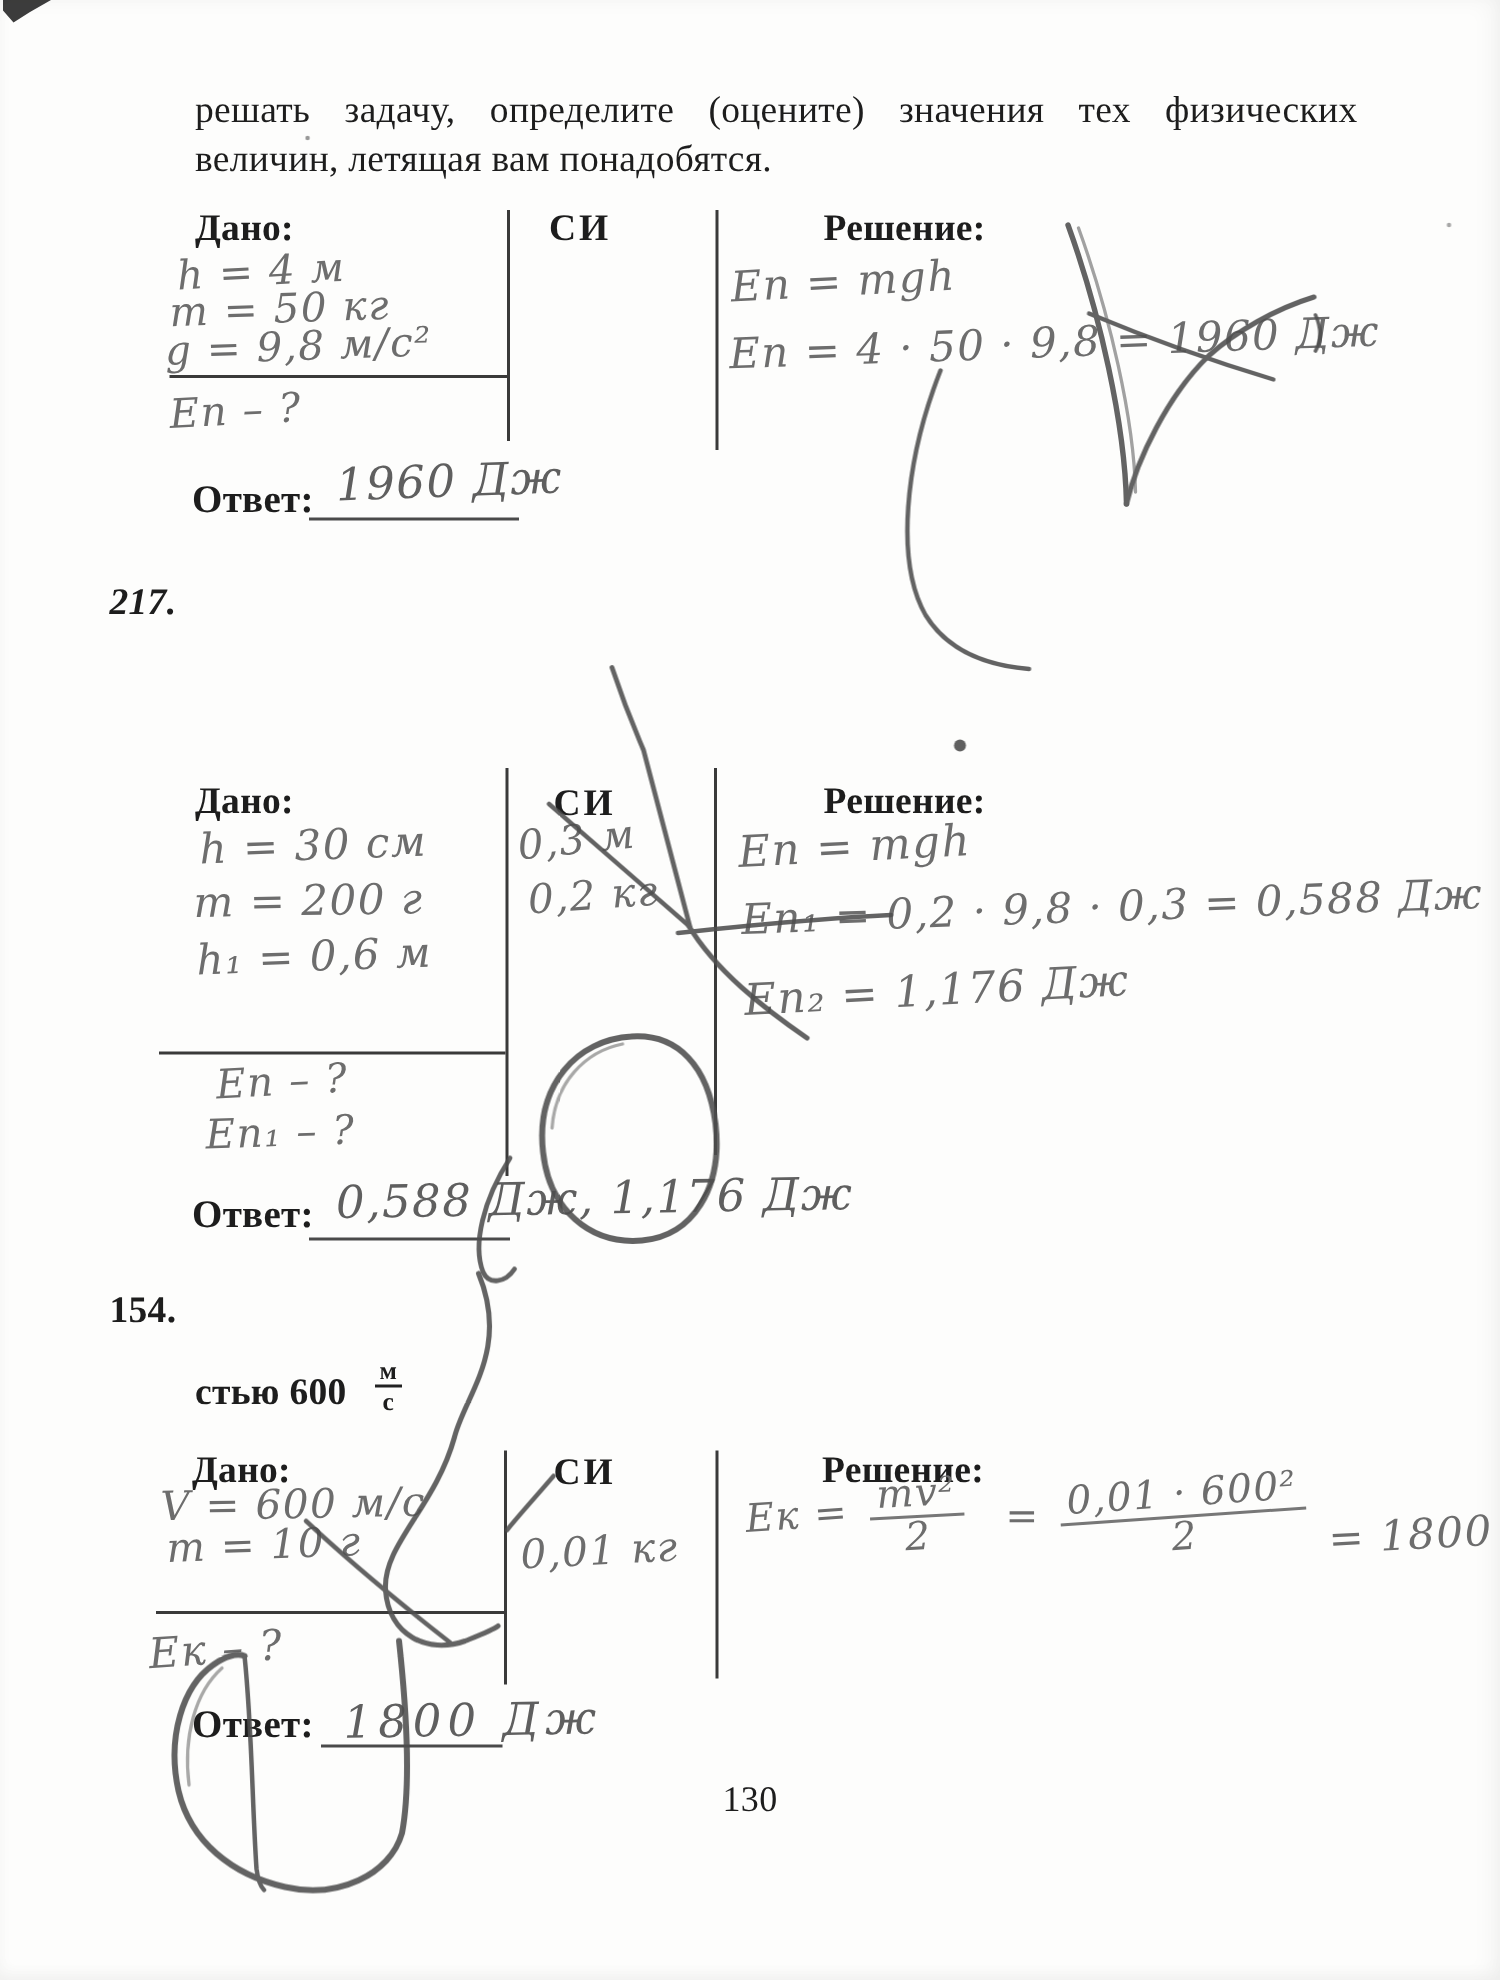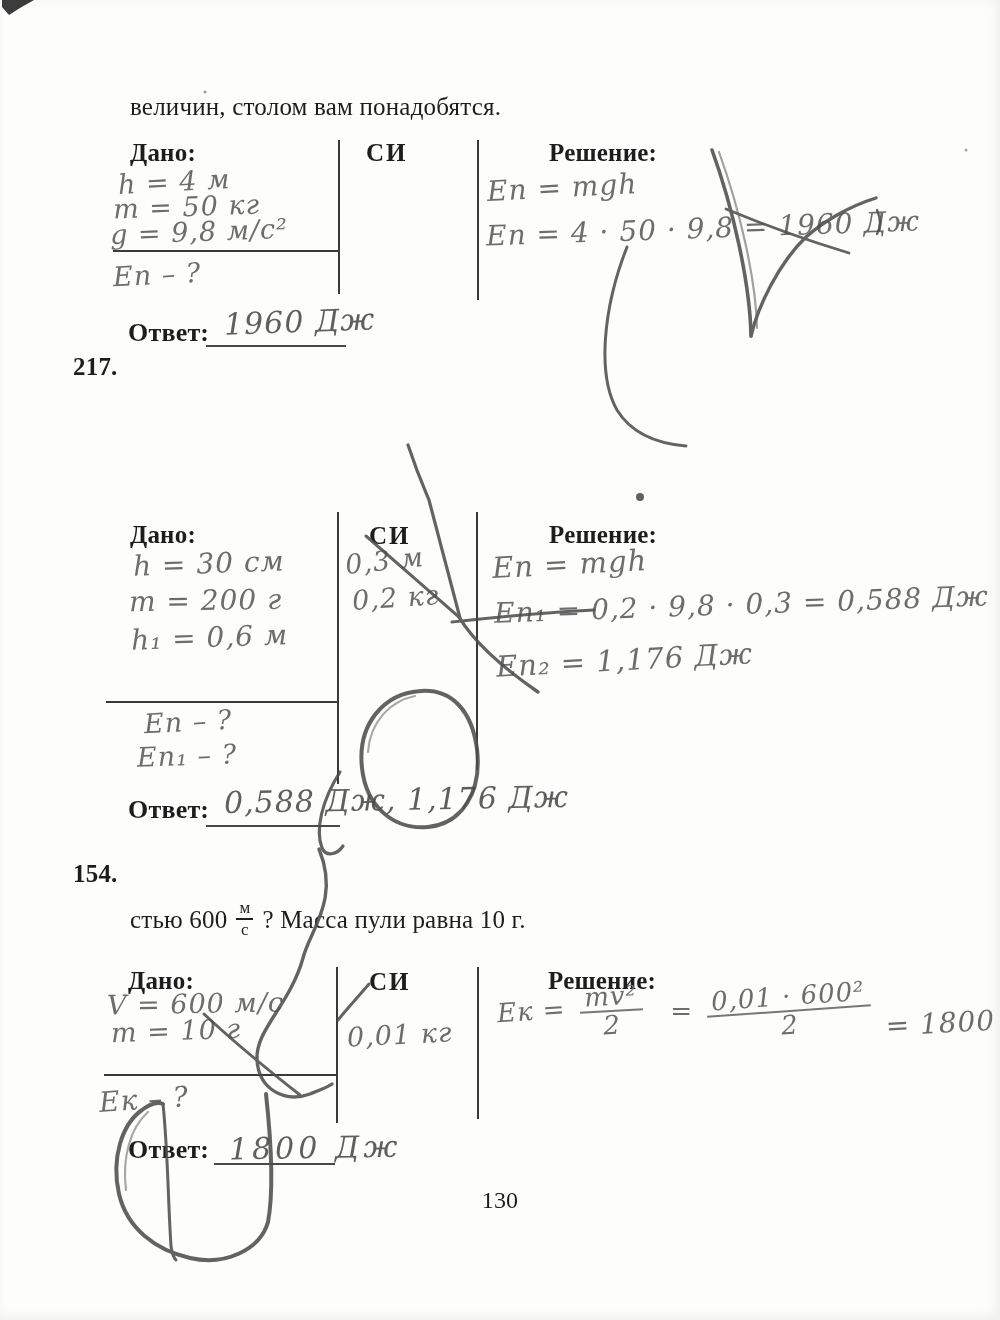--- a/index.html
+++ b/index.html
@@ -19,49 +19,50 @@
   }
   .hw-dark{color:#5f5f5f;}
   .rule-v{position:absolute;width:2px;background:#3a3a3a;}
   .rule-h{position:absolute;height:2px;background:#3a3a3a;}
   .ans-line{position:absolute;height:2px;background:#4a4a4a;}
   .frac{display:inline-flex;flex-direction:column;align-items:center;vertical-align:middle;line-height:1.05;}
   .frac .num{border-bottom:2px solid #222;padding:0 3px;}
   .hwfrac{display:inline-flex;flex-direction:column;align-items:center;line-height:1.05;}
   .hwfrac .num{border-bottom:2px solid #777;padding:0 5px;}
   .solrow{display:flex;align-items:center;gap:14px;}
-  .l2row{display:flex;align-items:center;gap:9px;}
+  .l2row{display:flex;align-items:flex-end;gap:19px;font-weight:bold;}
   svg{position:absolute;left:0;top:0;pointer-events:none;}
 </style>
 </head>
 <body>
 
 <div id="page">
 
-  <div class="abs printed" style="left:130px;top:90px;width:775px;">величин, столом вам понадобятся.</div>
+  <div class="abs printed jl" style="left:130px;top:57px;width:775px;">решать задачу, определите (оцените) значения тех физических</div>
+  <div class="abs printed" style="left:130px;top:90px;width:775px;">величин, летящая вам понадобятся.</div>
 
   <div class="abs printed bold" style="left:130px;top:136px;">Дано:</div>
   <div class="abs printed bold" style="left:366px;top:136px;letter-spacing:2px;">СИ</div>
   <div class="abs printed bold" style="left:549px;top:136px;">Решение:</div>
   <div class="rule-v" style="left:338px;top:140px;height:154px;"></div>
   <div class="rule-v" style="left:477px;top:140px;height:160px;"></div>
   <div class="rule-h" style="left:113px;top:250px;width:225px;height:1.6px;"></div>
 
   <div class="abs hw" style="left:118px;top:166px;font-size:27px;transform:rotate(-3deg);">h = 4 м</div>
   <div class="abs hw" style="left:113px;top:191px;font-size:27px;transform:rotate(-2deg);">m = 50 кг</div>
   <div class="abs hw" style="left:110px;top:216px;font-size:27px;transform:rotate(-2deg);">g = 9,8 м/с²</div>
   <div class="abs hw" style="left:113px;top:259px;font-size:27px;transform:rotate(-3deg);">Eп – ?</div>
   <div class="abs hw" style="left:487px;top:171px;font-size:28px;transform:rotate(-3deg);">Eп = mgh</div>
   <div class="abs hw" style="left:486px;top:212px;font-size:28px;transform:rotate(-2deg);">Eп = 4 · 50 · 9,8 = 1960 Дж</div>
 
   <div class="abs printed bold" style="left:128px;top:316px;font-size:26px;">Ответ:</div>
   <div class="ans-line" style="left:206px;top:345px;width:140px;"></div>
   <div class="abs hw hw-dark" style="left:224px;top:304px;font-size:30px;transform:rotate(-2deg);">1960 Дж</div>
 
-  <div class="abs printed bold" style="left:73px;top:350px;">217.</div>
+  <div class="abs printed bold" style="left:73px;top:385px;font-style:italic;">217.</div>
 
   <div class="abs printed bold" style="left:130px;top:518px;">Дано:</div>
   <div class="abs printed bold" style="left:369px;top:519px;letter-spacing:2px;">СИ</div>
   <div class="abs printed bold" style="left:549px;top:518px;">Решение:</div>
   <div class="rule-v" style="left:337px;top:512px;height:272px;"></div>
   <div class="rule-v" style="left:476px;top:512px;height:258px;"></div>
   <div class="rule-h" style="left:106px;top:701px;width:231px;height:1.6px;"></div>
 
   <div class="abs hw" style="left:133px;top:547px;font-size:28px;transform:rotate(-2deg);">h = 30 см</div>
   <div class="abs hw" style="left:129px;top:584px;font-size:28px;transform:rotate(-1deg);">m = 200 г</div>
@@ -78,21 +79,20 @@
   <div class="ans-line" style="left:206px;top:825px;width:134px;"></div>
   <div class="abs hw hw-dark" style="left:224px;top:782px;font-size:30px;transform:rotate(-1deg);">0,588 Дж, 1,176 Дж</div>
 
   <div class="abs printed bold" style="left:73px;top:857px;">154.</div>
   <div class="abs printed l2row" style="left:130px;top:893px;height:52px;">
     <span>стью 600</span>
     <span class="frac" style="font-size:17px;line-height:1.15;">
       <span class="num">м</span>
       <span>с</span>
     </span>
-    <span>? Масса пули равна 10 г.</span>
   </div>
 
   <div class="abs printed bold" style="left:128px;top:964px;">Дано:</div>
   <div class="abs printed bold" style="left:369px;top:965px;letter-spacing:2px;">СИ</div>
   <div class="abs printed bold" style="left:548px;top:964px;">Решение:</div>
   <div class="rule-v" style="left:336px;top:967px;height:156px;"></div>
   <div class="rule-v" style="left:477px;top:967px;height:152px;"></div>
   <div class="rule-h" style="left:104px;top:1074px;width:233px;height:1.6px;"></div>
 
   <div class="abs hw" style="left:107px;top:988px;font-size:27px;transform:rotate(-1deg);">V = 600 м/с</div>

